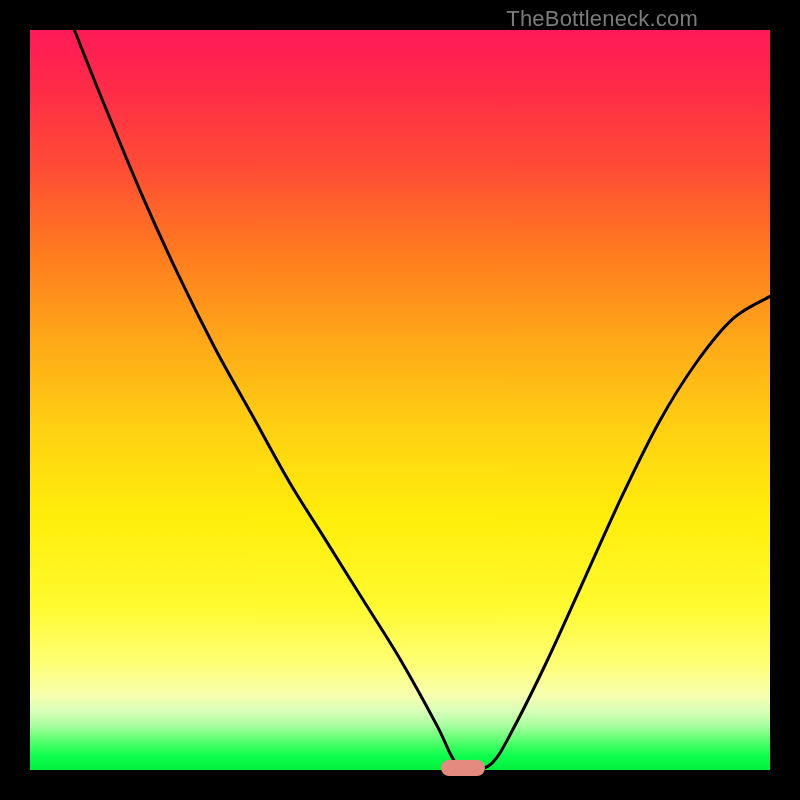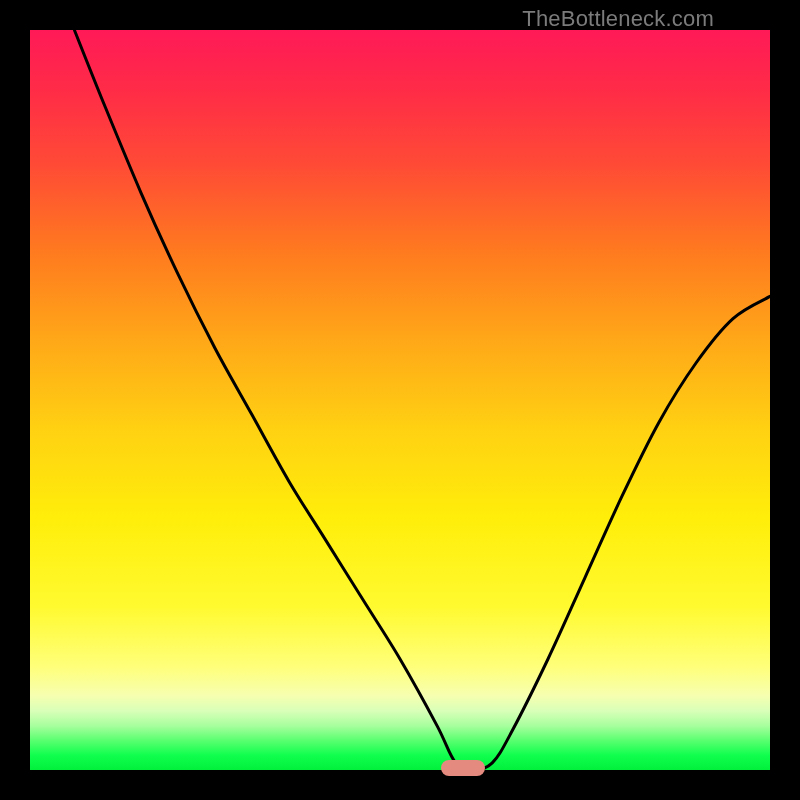--- a/index.html
+++ b/index.html
@@ -11,21 +11,20 @@
     font-family: Arial, Helvetica, sans-serif;
     overflow: hidden;
   }
   .frame {
     position: absolute;
     top: 0;
     left: 0;
     width: 732px;
     height: 800px;
     background: #000;
-    padding-left: 16px;
   }
   .plot-area {
     position: absolute;
     top: 30px;
     left: 30px;
     width: 740px;
     height: 740px;
     
     background: linear-gradient(
       to bottom,

